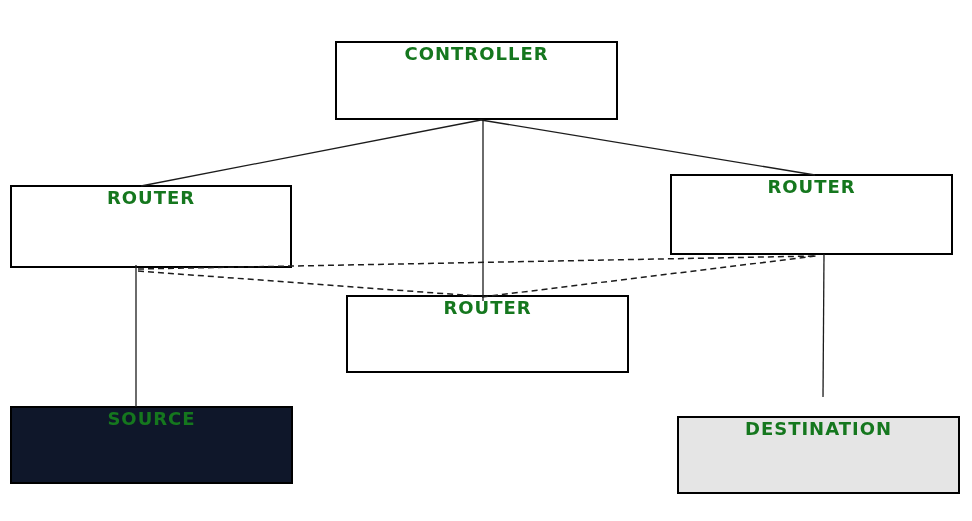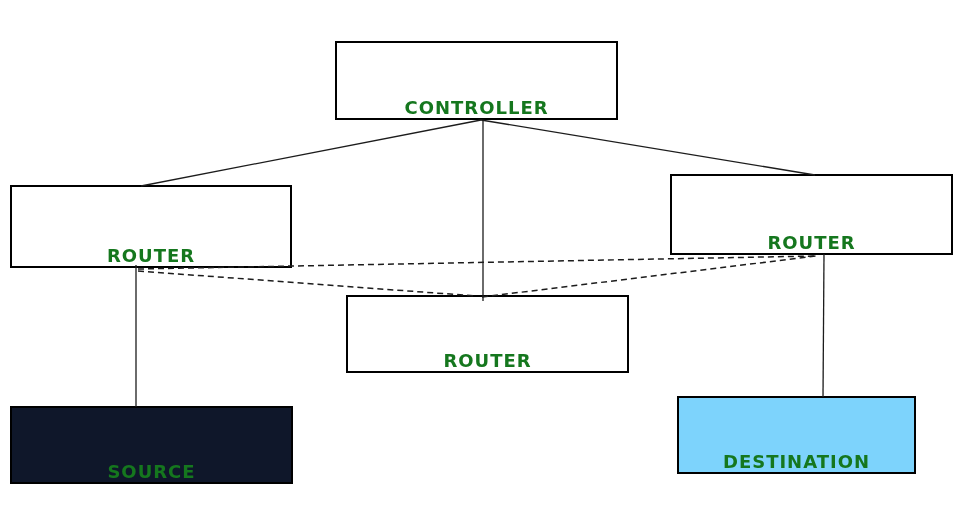--- a/index.html
+++ b/index.html
@@ -22,21 +22,21 @@
     width: 972px;
     height: 521px;
     pointer-events: none;
   }
   .node {
     position: absolute;
     box-sizing: border-box;
     background: #ffffff;
     border: 2px solid #000000;
     display: flex;
-    align-items: flex-end;
+    align-items: flex-start;
     justify-content: center;
   }
   .node-label {
     font-weight: bold;
     font-size: 18px;
     letter-spacing: 1px;
     white-space: nowrap;
   }
 </style>
 </head>
@@ -57,21 +57,21 @@
   </div>
 
   <div class="node" style="left: 346px; top: 295px; width: 283px; height: 78px; border-color: rgb(0, 0, 0); background: rgb(255, 255, 255);">
     <span class="node-label" style="color: rgb(21, 119, 30);">ROUTER</span>
   </div>
 
   <div class="node" style="left: 10px; top: 406px; width: 283px; height: 78px; border-color: rgb(0, 0, 0); background: #0f172a;">
     <span class="node-label" style="color: rgb(21, 119, 30);">SOURCE</span>
   </div>
 
-  <div class="node" style="left: 677px; top: 396px; width: 239px; height: 78px; border-color: rgb(0, 0, 0); background: #7dd3fc;">
+  <div class="node" style="left: 677px; top: 416px; width: 283px; height: 78px; border-color: rgb(0, 0, 0); background: #e5e5e5;">
     <span class="node-label" style="color: rgb(21, 119, 30);">DESTINATION</span>
   </div>
 
   <svg class="edge-layer" viewBox="0 0 972 521" xmlns="http://www.w3.org/2000/svg">
       <line x1="481" y1="120" x2="141" y2="186" stroke="#1c1c1c" stroke-width="1.3"></line>
       <line x1="483" y1="120" x2="483" y2="301" stroke="#1c1c1c" stroke-width="1.3"></line>
       <line x1="481" y1="120" x2="815" y2="175" stroke="#1c1c1c" stroke-width="1.3"></line>
       <line x1="136" y1="265" x2="136" y2="407" stroke="#1c1c1c" stroke-width="1.3"></line>
       <line x1="824" y1="254" x2="823" y2="397" stroke="#1c1c1c" stroke-width="1.3"></line>
       <line x1="138" y1="269" x2="816" y2="256" stroke="#1c1c1c" stroke-width="1.5" stroke-dasharray="6 4"></line>

